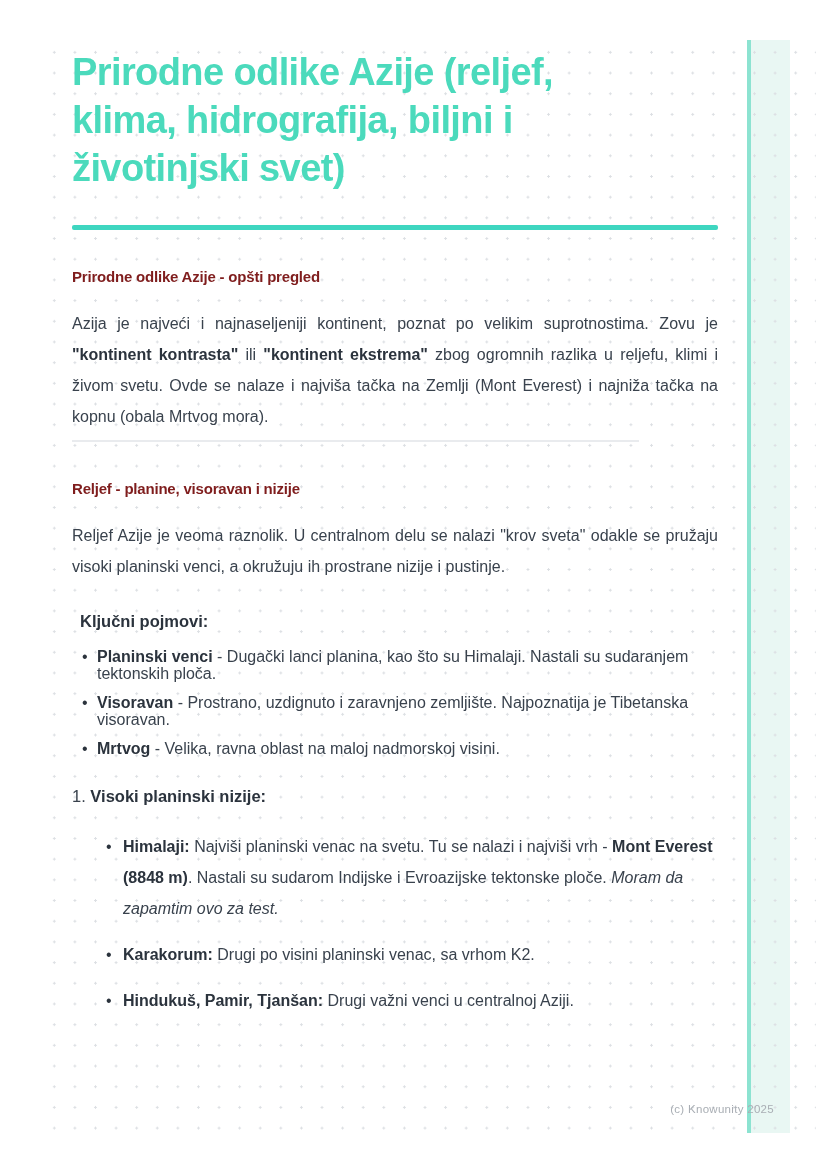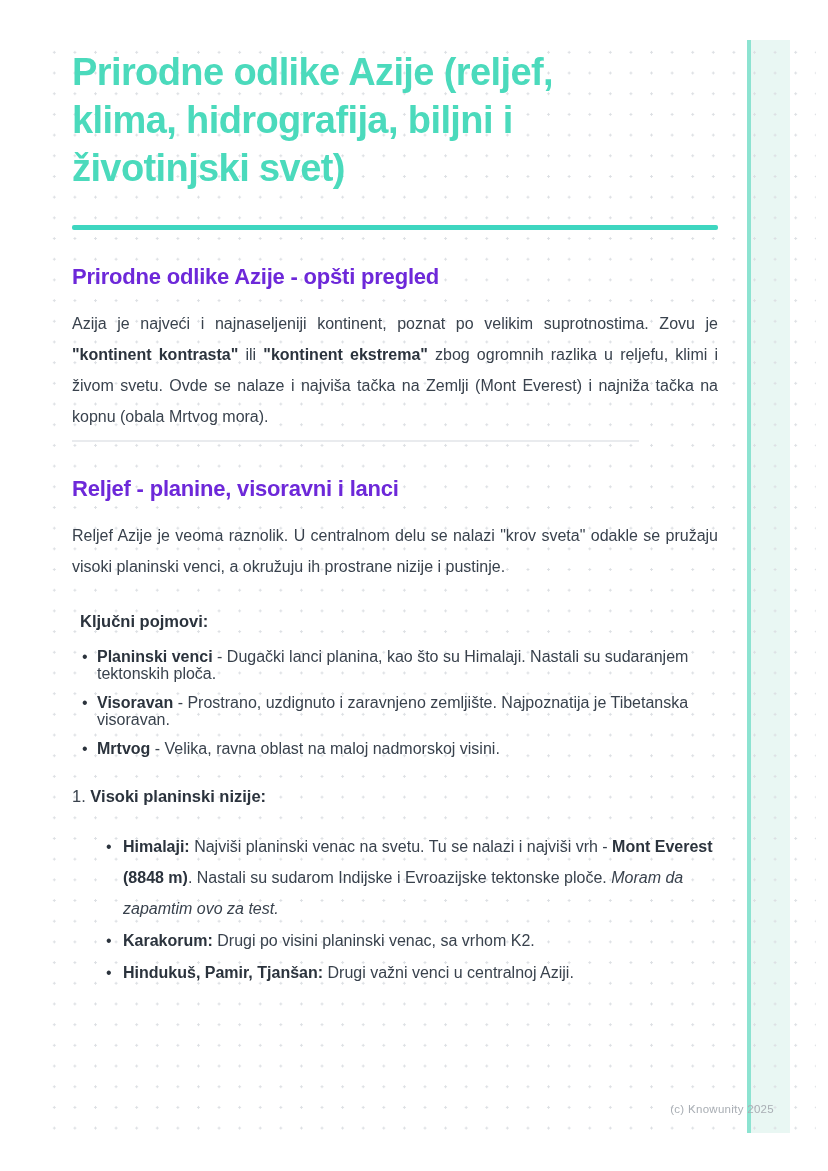--- a/index.html
+++ b/index.html
@@ -9,32 +9,32 @@
   .accent-strip{position:absolute;left:751px;top:40px;width:39px;height:1093px;background:#e9f7f3;}
   .accent-line{position:absolute;left:747px;top:40px;width:4px;height:1093px;background:#8ce3d1;}
   
   .dots{position:absolute;left:44px;top:42px;width:772px;height:1093px;
         background-image:radial-gradient(circle,#dcdfe3 1.1px,rgba(0,0,0,0) 1.3px);
         background-size:20.6px 20.7px;pointer-events:none;}
   .content{position:absolute;left:72px;top:48px;width:646px;color:#39424d;z-index:2;}
   h1{margin:0;font-size:38px;line-height:48px;font-weight:700;color:#4bdabc;
      letter-spacing:-0.6px;white-space:nowrap;}
   .rule{height:5px;background:#3ed6c0;margin-top:33px;border-radius:2px;}
-  h2{margin:32px 0 0;font-size:22px;line-height:30px;font-weight:700;color:#6d28d9;letter-spacing:-0.2px;}
+  h2{margin:32px 0 0;font-size:15px;line-height:30px;font-weight:700;color:#7f1d1d;letter-spacing:-0.2px;}
   p.body{margin:16px 0 0;font-size:16px;line-height:31px;text-align:justify;color:#39424d;}
   .divider{border:none;border-top:2px solid #e9ebee;width:567px;margin:8px 0 0 0;}
   p.label{margin:26px 8px 0;font-size:16.5px;line-height:26px;font-weight:700;color:#2b333d;}
   ul.terms{list-style:none;margin:14px 0 0;padding:0;}
   ul.terms>li{position:relative;padding-left:25px;margin-top:12px;font-size:16px;line-height:17px;}
   ul.terms>li::before{content:"\2022";position:absolute;left:10px;color:#2b333d;}
   ol.units{list-style:none;margin:24px 0 0;padding:0;counter-reset:unit;}
   ol.units>li{counter-increment:unit;margin-top:26px;font-size:16.5px;line-height:26px;color:#39424d;}
   ol.units>li::before{content:counter(unit) ". ";font-weight:400;}
   ul.nested{list-style:none;margin:22px 0 0;padding:0 0 0 18px;}
-  ul.nested>li{position:relative;padding-left:33px;margin-top:1px;font-size:16px;line-height:31px;font-weight:400;}
+  ul.nested>li{position:relative;padding-left:33px;margin-top:15px;font-size:16px;line-height:31px;font-weight:400;}
   ul.nested>li::before{content:"\2022";position:absolute;left:16px;color:#2b333d;}
   .b{font-weight:700;color:#2b333d;}
   .i{font-style:italic;}
   .footer{position:absolute;top:1103px;right:54px;font-size:11.5px;color:#a9aeb4;
           letter-spacing:0.3px;z-index:3;}
 </style>
 </head>
 <body>
 
 <div class="canvas">
@@ -48,21 +48,21 @@
       <div>klima, hidrografija, biljni i</div>
       <div>životinjski svet)</div>
     </h1>
     <div class="rule"></div>
 
     <h2>Prirodne odlike Azije - opšti pregled</h2>
     <p class="body"><span>Azija je najveći i najnaseljeniji kontinent, poznat po velikim suprotnostima. Zovu je </span><span class="b">"kontinent kontrasta"</span><span> ili </span><span class="b">"kontinent ekstrema"</span><span> zbog ogromnih razlika u reljefu, klimi i živom svetu. Ovde se nalaze i najviša tačka na Zemlji (Mont Everest) i najniža tačka na kopnu (obala Mrtvog mora).</span></p>
 
     <hr class="divider">
 
-    <h2>Reljef - planine, visoravni i lanci</h2>
+    <h2>Reljef - planine, visoravan i nizije</h2>
     <p class="body"><span>Reljef Azije je veoma raznolik. U centralnom delu se nalazi "krov sveta" odakle se pružaju visoki planinski venci, a okružuju ih prostrane nizije i pustinje.</span></p>
 
     <p class="label">Ključni pojmovi:</p>
     <ul class="terms">
       <li><span class="b">Planinski venci</span><span> - Dugački lanci planina, kao što su Himalaji. Nastali su sudaranjem tektonskih ploča.</span></li>
       <li><span class="b">Visoravan</span><span> - Prostrano, uzdignuto i zaravnjeno zemljište. Najpoznatija je Tibetanska visoravan.</span></li>
       <li><span class="b">Mrtvog</span><span> - Velika, ravna oblast na maloj nadmorskoj visini.</span></li>
     </ul>
 
     <ol class="units">

